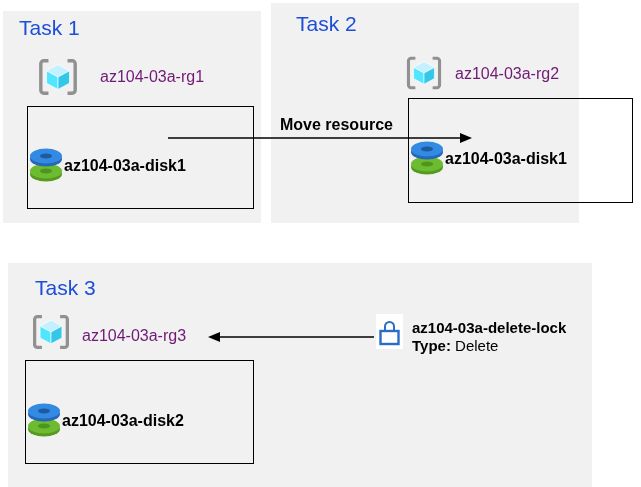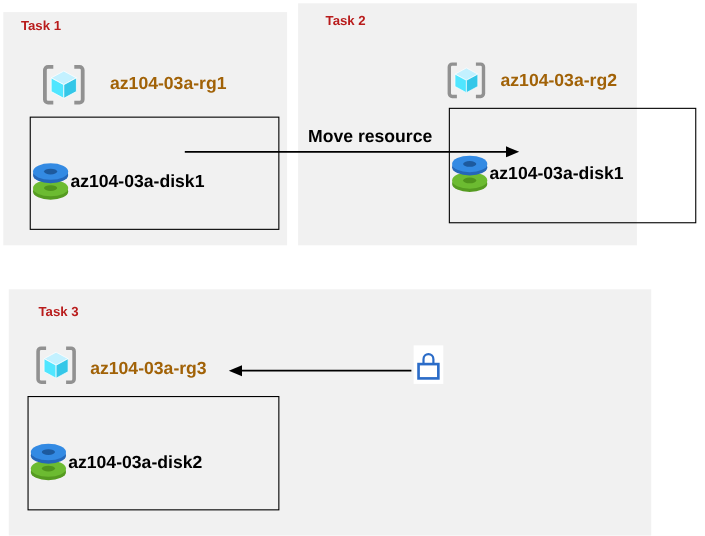--- a/index.html
+++ b/index.html
@@ -4,31 +4,31 @@
 <style>
   html,body{margin:0;padding:0;background:#ffffff;}
   body{font-family:"Liberation Sans", sans-serif; -webkit-font-smoothing:antialiased;}
   #canvas{position:relative;width:641px;height:487px;background:#ffffff;overflow:hidden;}
 
   .panel{position:absolute;background:#f1f1f1;}
   #task1-panel{left:3px;top:11px;width:258px;height:212px;}
   #task2-panel{left:271px;top:3px;width:308px;height:220px;}
   #task3-panel{left:8px;top:263px;width:584px;height:268px;}
 
-  .task-title{position:absolute;font-size:12px;font-weight:bold;color:#b91c1c;}
+  .task-title{position:absolute;font-size:21px;font-weight:normal;color:#1d4ed8;}
   #task1-panel .task-title{left:16px;top:5px;}
   #task2-panel .task-title{left:25px;top:9px;}
   #task3-panel .task-title{left:27px;top:13px;}
 
   .rg-icon{position:absolute;width:42px;height:40px;}
   #task1-panel .rg-icon{left:34px;top:46px;}
   #task2-panel .rg-icon{left:134px;top:52px;width:38px;height:36px;}
   #task3-panel .rg-icon{left:23px;top:50px;width:40px;height:38px;}
 
-  .rg-label{position:absolute;font-size:16px;font-weight:bold;color:#a16207;white-space:nowrap;}
+  .rg-label{position:absolute;font-size:16px;font-weight:normal;color:#701a75;white-space:nowrap;}
   #task1-panel .rg-label{left:97px;top:57px;}
   #task2-panel .rg-label{left:184px;top:62px;}
   #task3-panel .rg-label{left:74px;top:64px;}
 
   .resource-box{position:absolute;border:1.5px solid #000;display:flex;
     align-items:center;padding-top:13px;box-sizing:border-box;}
   #task1-panel .resource-box{left:24px;top:95px;width:227px;height:103px;}
   #task2-panel .resource-box{left:137px;top:95px;width:225px;height:105px;}
   #task3-panel .resource-box{left:17px;top:97px;width:229px;height:104px;}
 
@@ -110,20 +110,25 @@
       </svg>
       <div class="resource-label">az104-03a-disk2</div>
     </div>
 
     <div id="lock-chip">
       <svg width="21" height="28" viewBox="0 0 21 28">
         <path d="M6 13 V8.5 a4.5 4.5 0 0 1 9 0 V13" fill="none" stroke="#2b6cc8" stroke-width="2"></path>
         <rect x="1.5" y="13" width="18" height="13" fill="none" stroke="#2b6cc8" stroke-width="2.4"></rect>
       </svg>
     </div>
+    <div id="lock-text">
+      <span class="lock-name">az104-03a-delete-lock</span>
+      <span class="lock-type-label">Type:</span> 
+      <span class="lock-type-value">Delete</span>
+    </div>
   </div>
 
   <svg id="arrow-layer">
     <g>
       <line x1="168" y1="138" x2="461" y2="138" stroke="#000" stroke-width="1.6"></line>
       <polygon points="472,138 460,133 460,143" fill="#000"></polygon>
     </g>
     <g>
       <line x1="374" y1="337" x2="219" y2="337" stroke="#000" stroke-width="1.6"></line>
       <polygon points="208,337 220,332 220,342" fill="#000"></polygon>

